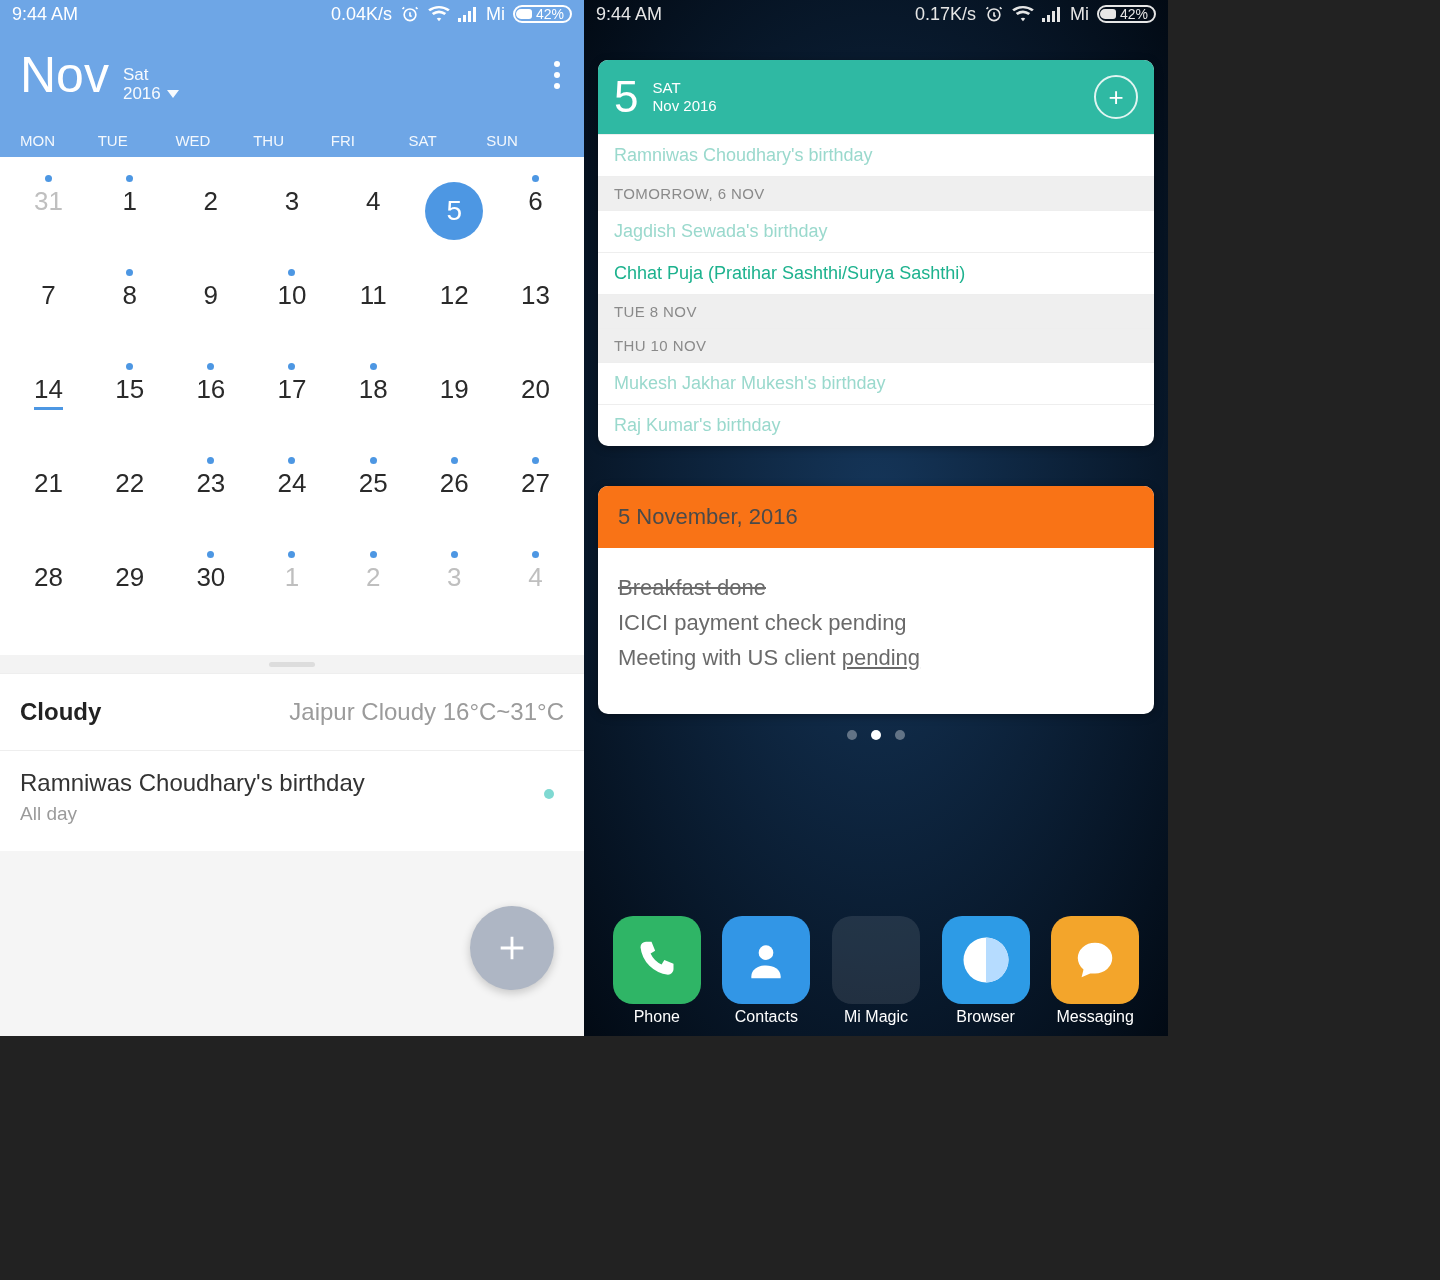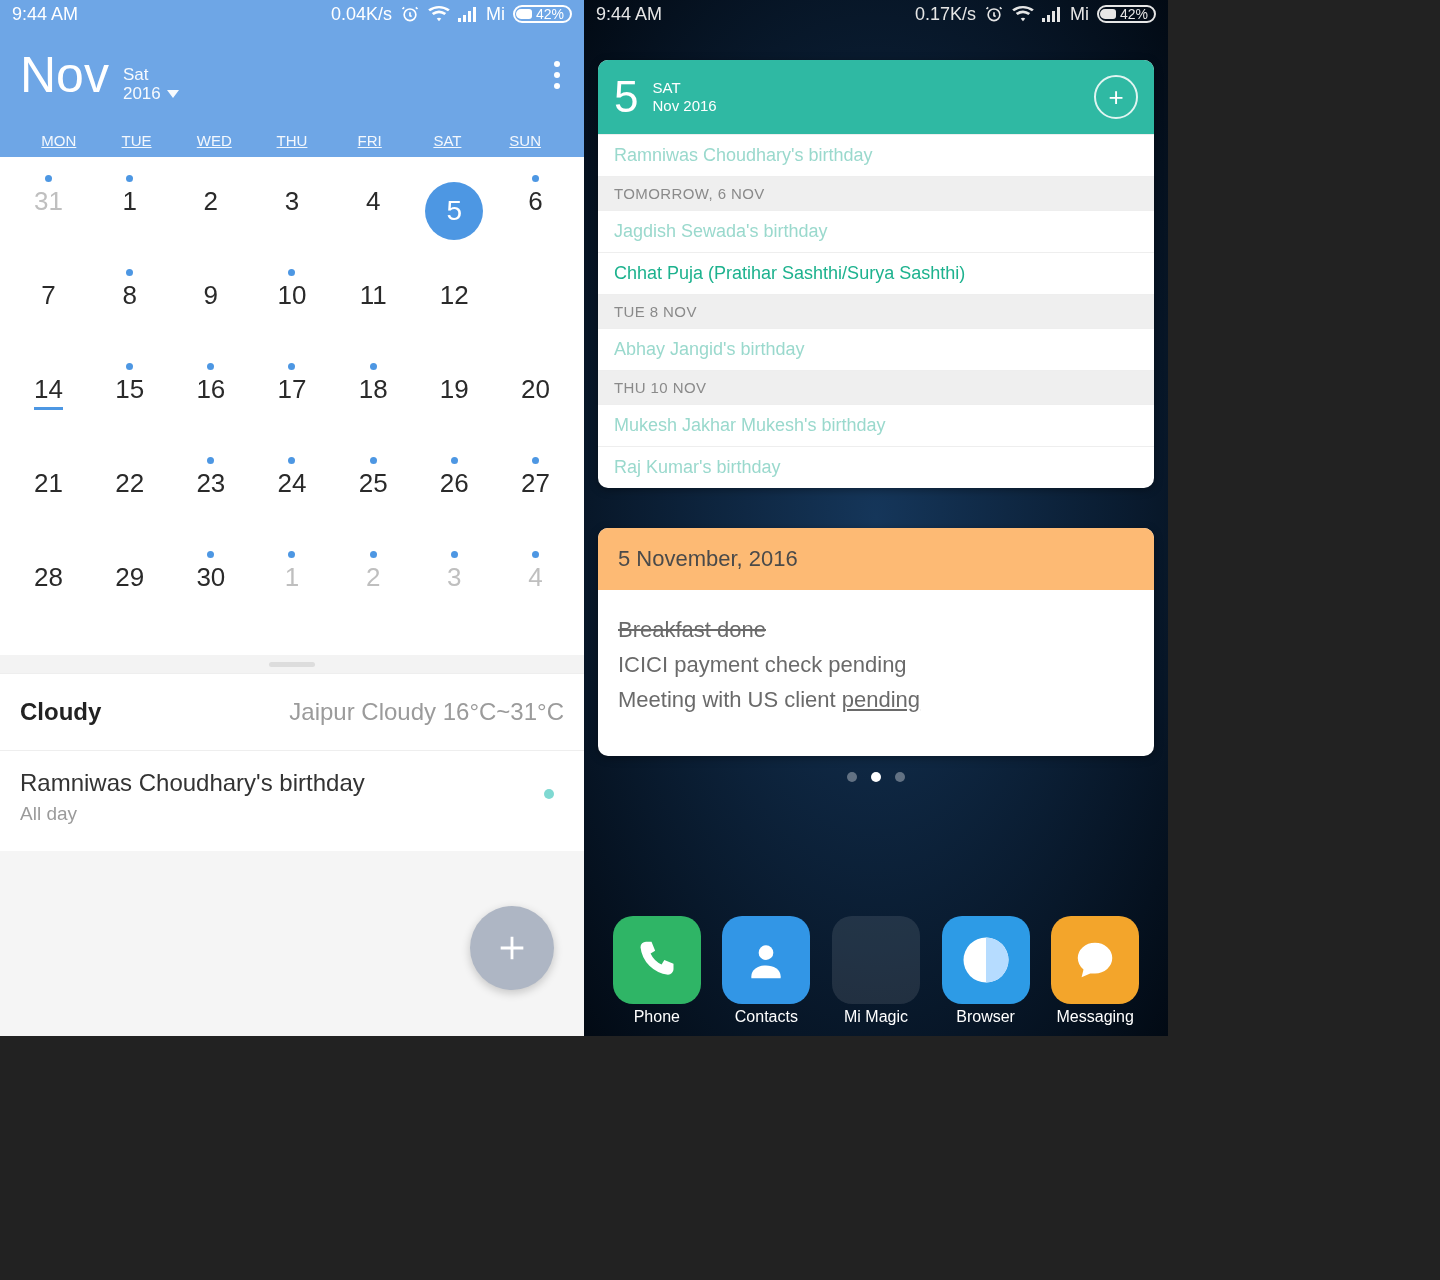--- a/index.html
+++ b/index.html
@@ -22,21 +22,21 @@
 
 .cal-header { background: #6ea6e6; color:#fff; padding: 18px 20px 8px 20px; }
 .cal-title-row { display:flex; align-items:center; justify-content:space-between; }
 .cal-month { font-size: 50px; font-weight: 300; }
 .cal-sub { display:inline-block; margin-left:14px; font-size:17px; line-height:1.15; font-weight:400; opacity:.95; }
 .cal-sub .row2 { display:flex; align-items:center; gap:6px; }
 .tri-down { width:0; height:0; border-left:6px solid transparent; border-right:6px solid transparent; border-top:8px solid #fff; display:inline-block; }
 .dots3 { display:flex; flex-direction:column; gap:5px; padding:6px 4px; }
 .dots3 span { width:6px; height:6px; border-radius:50%; background:#fff; display:block; }
 .dow-row { display:grid; grid-template-columns: repeat(7,1fr); margin-top:28px; font-size:15px; font-weight:500; opacity:.92; }
-.dow-row > div { text-align:center;text-decoration:underline; }
+.dow-row > div { text-align:left; }
 
 
 .cal-grid { background:#fff; padding: 10px 8px 18px 8px; }
 .week { display:grid; grid-template-columns: repeat(7,1fr); }
 .day { height: 94px; display:flex; flex-direction:column; align-items:center; justify-content:flex-start; padding-top:8px; position:relative; }
 .day .dot { width:7px; height:7px; border-radius:50%; background:#4d97e3; margin-bottom:4px; }
 .day .dot.hidden { visibility:hidden; }
 .day .num { font-size:26px; color:#2a2a2a; font-weight:400; }
 .day.muted .num { color:#bfbfbf; }
 .day.selected .circle { width:58px; height:58px; border-radius:50%; background:#4d97e3; color:#fff; display:flex; align-items:center; justify-content:center; font-size:28px; margin-top:-4px; }
@@ -63,21 +63,21 @@
 .widget-cal .head .ddate { display:flex; align-items:center; gap:14px; }
 .widget-cal .head .bignum { font-size:44px; font-weight:300; }
 .widget-cal .head .sub { font-size:15px; line-height:1.2; }
 .plus-circle { width:44px; height:44px; border:2px solid rgba(255,255,255,.85); border-radius:50%; display:flex; align-items:center; justify-content:center; font-size:26px; color:#fff; }
 .ev-row { padding:10px 16px; font-size:18px; border-top:1px solid #eee; }
 .ev-row.light { color:#9ad9cd; }
 .ev-row.strong { color:#1db28e; font-weight:500; }
 .ev-row.section { background:#efefef; color:#8a8a8a; font-size:15px; letter-spacing:.4px; padding:8px 16px; }
 
 .widget-notes { margin-top:40px; }
-.widget-notes .head2 { background:#fdba74; padding:18px 20px; font-size:22px; color:#4a4a4a; }
+.widget-notes .head2 { background:#f97316; padding:18px 20px; font-size:22px; color:#4a4a4a; }
 .widget-notes .body { padding:22px 20px 38px 20px; font-size:22px; color:#6a6a6a; line-height:1.6; }
 .strike { text-decoration: line-through; }
 .uline { text-decoration: underline; }
 
 .page-dots { display:flex; gap:14px; justify-content:center; margin-top:6px; }
 .page-dots span { width:10px; height:10px; border-radius:50%; background:rgba(255,255,255,.35); }
 .page-dots span.active { background:#fff; }
 
 
 .dock { position:absolute; bottom:4px; left:0; right:0; padding:8px 18px 6px 18px; display:grid; grid-template-columns: repeat(5,1fr); }
@@ -207,20 +207,24 @@
           <div class="num">10</div>
         </div>
         <div class="day">
           <div class="dot hidden"></div>
           <div class="num">11</div>
         </div>
         <div class="day">
           <div class="dot hidden"></div>
           <div class="num">12</div>
         </div>
+        <div class="day">
+          <div class="dot hidden"></div>
+          <div class="num">13</div>
+        </div>
       </div>
       <div class="week">
         <div class="day underline">
           <div class="dot hidden"></div>
           <div class="num">14</div>
         </div>
         <div class="day">
           <div class="dot"></div>
           <div class="num">15</div>
         </div>
@@ -372,21 +376,20 @@
         </div>
       </div>
       <div class="plus-circle">+</div>
     </div>
     <div id="calwidget-rows">
         <div class="ev-row light">Ramniwas Choudhary's birthday</div>
         <div class="ev-row section">TOMORROW, 6 NOV</div>
         <div class="ev-row light">Jagdish Sewada's birthday</div>
         <div class="ev-row strong">Chhat Puja (Pratihar Sashthi/Surya Sashthi)</div>
         <div class="ev-row section">TUE 8 NOV</div>
-        <div class="ev-row light">Abhay Jangid's birthday</div>
         <div class="ev-row section">THU 10 NOV</div>
         <div class="ev-row light">Mukesh Jakhar Mukesh's birthday</div>
         <div class="ev-row light">Raj Kumar's birthday</div>
       </div>
   </div>
 
   <div class="widget widget-notes">
     <div class="head2">5 November, 2016</div>
     <div class="body">
       <div class="strike">Breakfast done</div>

